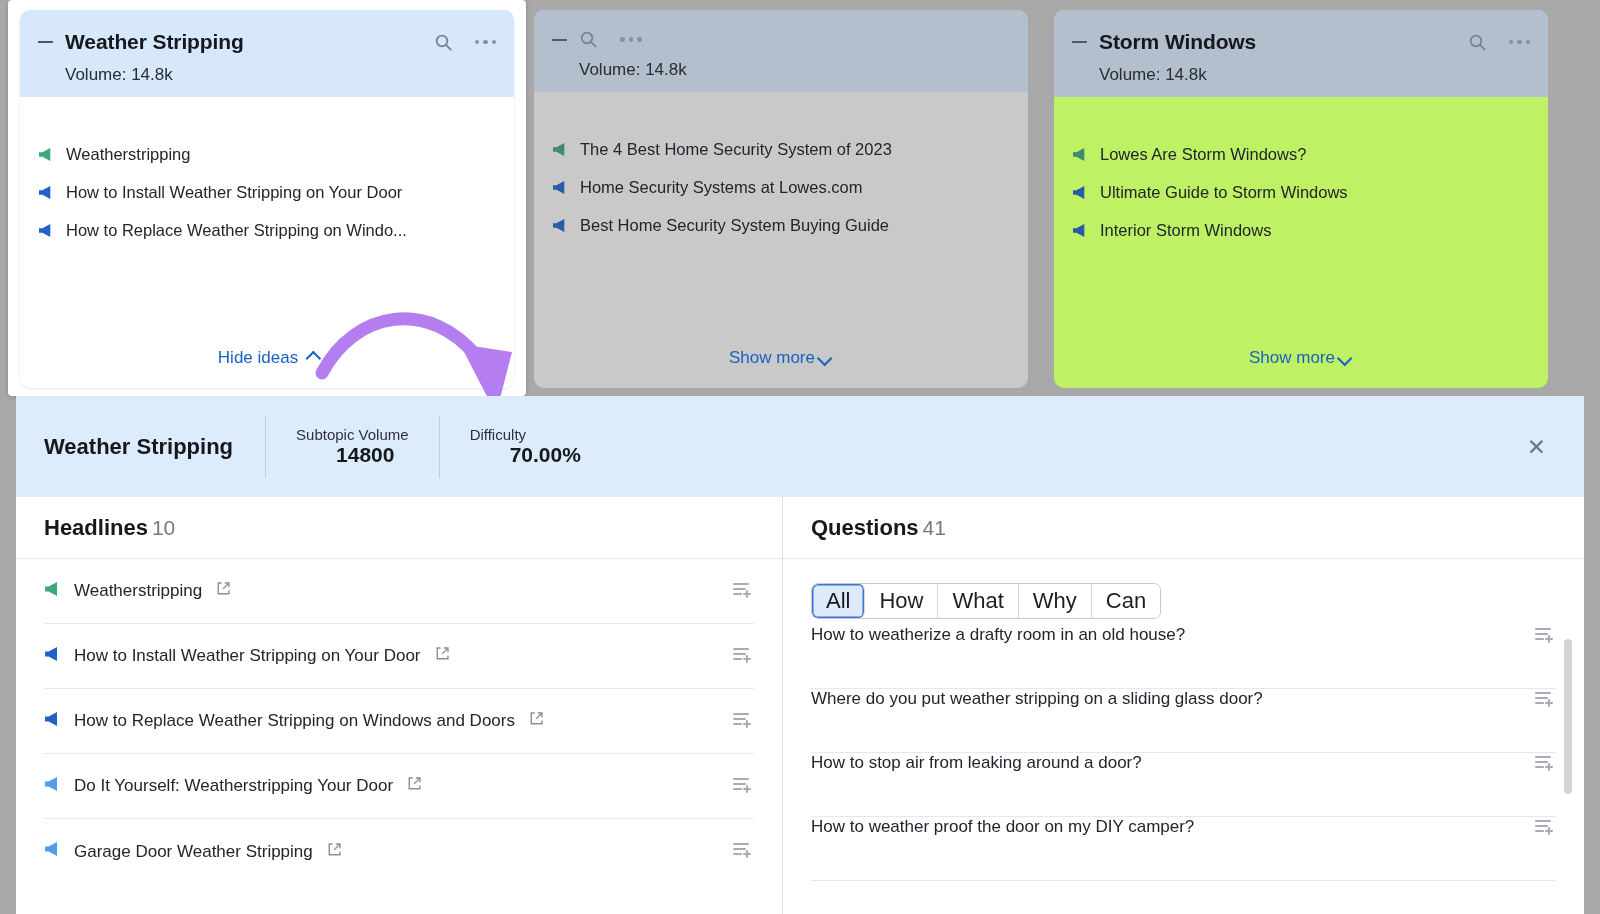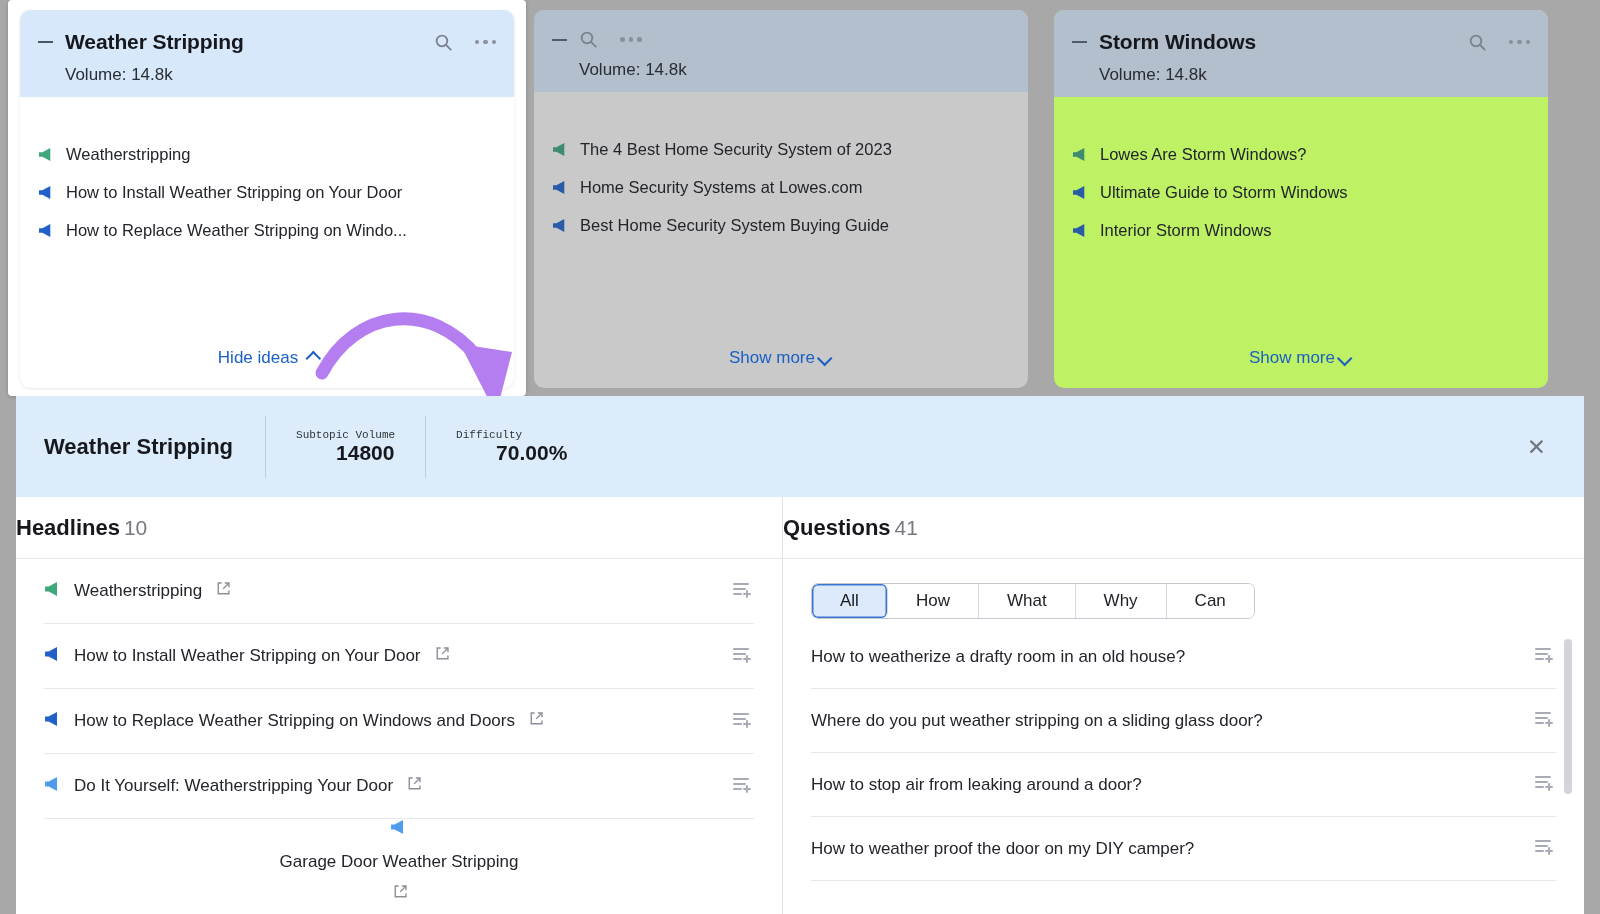--- a/index.html
+++ b/index.html
@@ -84,74 +84,74 @@
     background: #ddecfb; display: flex; align-items: center; padding: 0 28px;
   }
   .metric-title {
     font-size: 22px; font-weight: bold; color: #16181d; white-space: nowrap;
     padding-right: 32px;
   }
   .metric {
     padding: 0 30px; border-left: 1px solid #b9cfe4; min-width: 150px;
     height: 62px; display: flex; flex-direction: column; justify-content: center;
   }
-  .metric-label { font-size: 11px; color: #2e3238; white-space: nowrap; font-family: Liberation Mono, monospace; }
+  .metric-label { font-size: 15px; color: #2e3238; white-space: nowrap; }
   .metric-value { font-size: 21px; font-weight: bold; color: #16181d; white-space: nowrap; margin-left: 40px; }
   .close-x {
     position: absolute; right: 38px; top: 50%; transform: translateY(-50%);
     font-size: 23px; color: #70757e; line-height: 1; cursor: pointer;
   }
 
   
   .panels {
     position: absolute; left: 16px; top: 497px; width: 1568px; height: 417px;
     background: #ffffff; display: flex;
   }
   .panel-left { width: 767px; border-right: 1px solid #dfe2e8; position: relative; }
   .panel-right { flex: 1 1 auto; position: relative; }
 
   .panel-head {
     height: 62px; display: flex; align-items: center;
-    border-bottom: 1px solid #e6e8ed;
+    padding-left: 28px; border-bottom: 1px solid #e6e8ed;
     font-size: 22px; color: #16181d;
   }
   .panel-head b { font-weight: bold; }
   .panel-head .count { color: #76797f; font-weight: normal; margin-left: 4px; font-size: 21px; }
 
   .hl-list { padding: 0 28px; }
   .hl-row {
     height: 65px; display: flex; align-items: center; gap: 12px;
     border-bottom: 1px solid #e6e8ed; font-size: 17px; color: #22252b;
     white-space: nowrap;
   }
-  .hl-row:last-child { border-bottom: none; flex-direction: column; }
+  .hl-row:last-child { border-bottom: none; }
   .hl-text { flex: 0 0 auto; }
   .ext-link { flex: 0 0 auto; margin-left: 2px; }
   .spacer { flex: 1 1 auto; }
   .addlist { flex: 0 0 auto; }
 
   
   .filters {
     display: flex; margin: 24px 0 0 28px; width: max-content;
     border: 1px solid #c5c9d1; border-radius: 7px; overflow: hidden;
     background: #fff;
   }
   .filter-btn {
-    padding: 0 28px; height: 34px; line-height: 34px; font-size: 17px;
+    padding: 0 14px; height: 34px; line-height: 34px; font-size: 22px;
     color: #1d1f24; border-right: 1px solid #d6d9e0; background: #fff;
     cursor: pointer; min-width: 50px; text-align: center;
   }
   .filter-btn:last-child { border-right: none; }
   .filter-btn.active {
     background: #dceafb; color: #16181d;
     box-shadow: inset 0 0 0 1.5px #3b74d1; border-radius: 6px;
   }
   .q-list { padding: 0 28px 0 28px; margin-top: 6px; }
   .q-row {
-    height: 64px; display: flex; align-items: center;
+    height: 64px; display: flex; align-items: flex-start;
     border-bottom: 1px solid #e6e8ed; font-size: 17px; color: #22252b;
     white-space: nowrap;
     gap: 10px;
   }
   .q-text { flex: 0 0 auto; }
   .scrollbar {
     position: absolute; right: 12px; top: 142px; width: 8px; height: 155px;
     background: #d2d4d9; border-radius: 5px;
   }
 </style>

